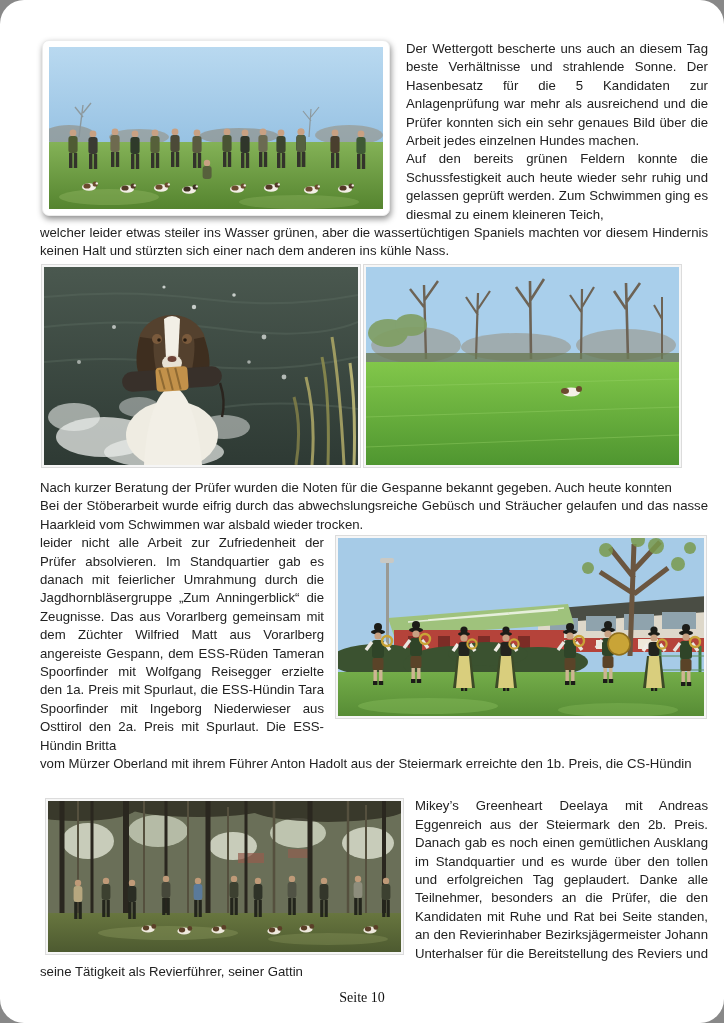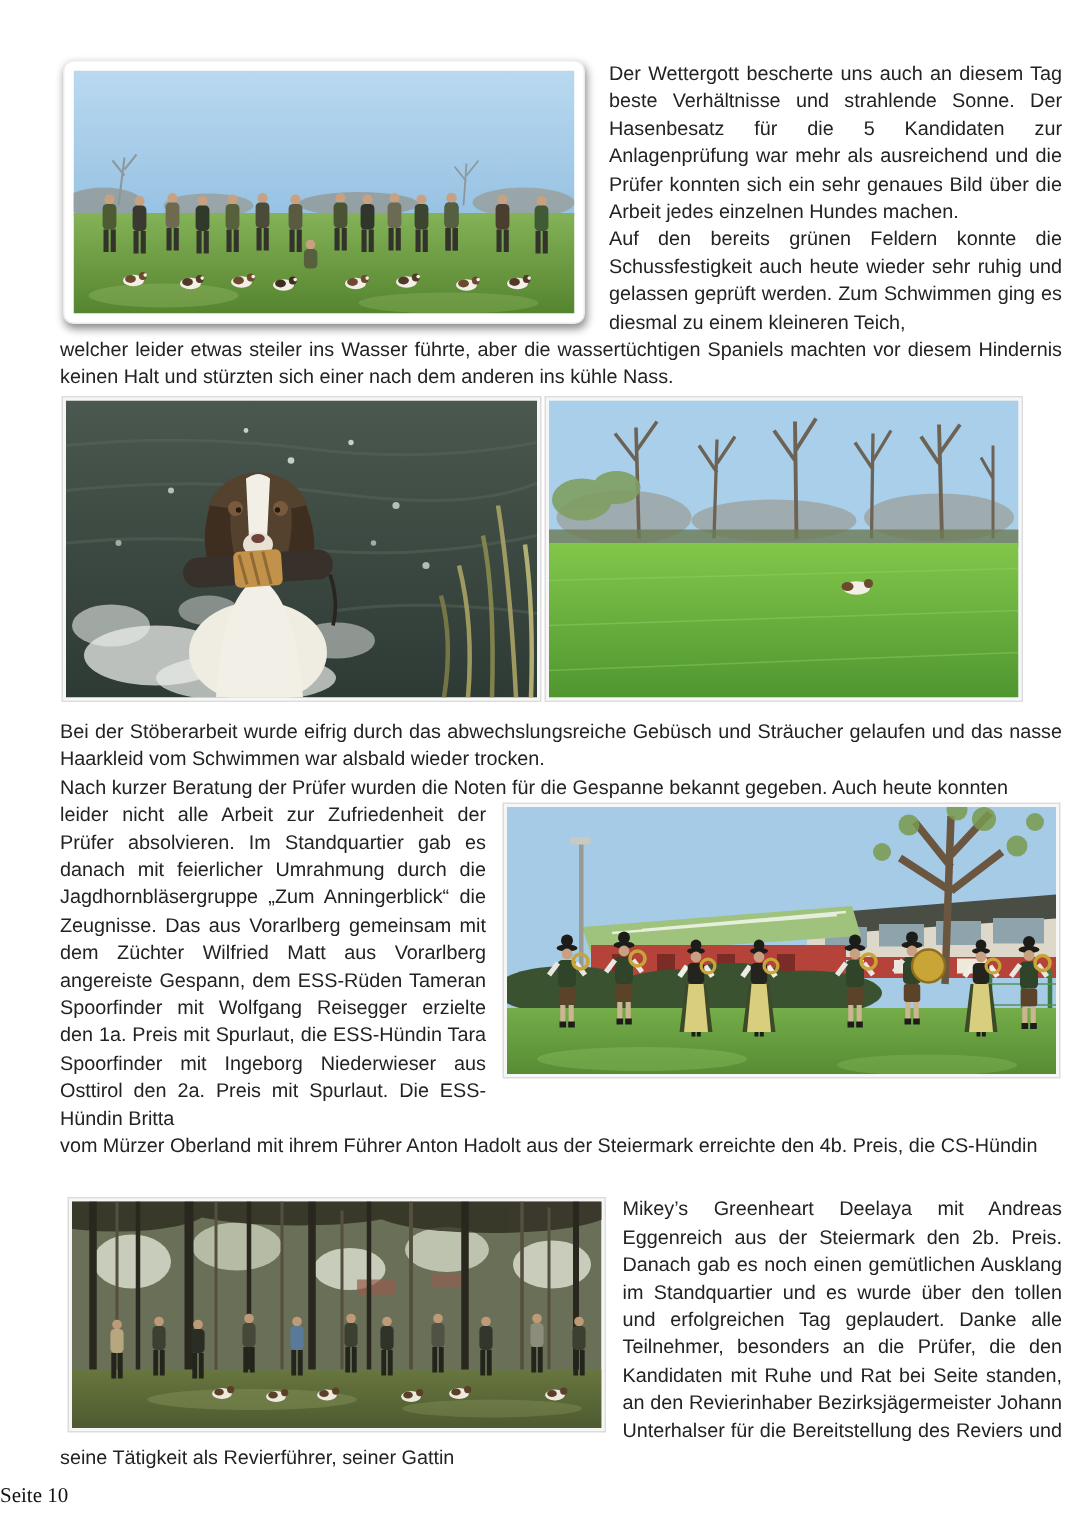--- a/index.html
+++ b/index.html
@@ -6,20 +6,21 @@
   .page{
     position:relative;
     width:724px;height:1023px;
     margin:0 auto;
     background:#ffffff;
     box-sizing:border-box;
     padding:40px 16px 0 40px;
     font-family:"Liberation Sans",sans-serif;
     font-size:13.2px;line-height:18.4px;color:#222;
     overflow:hidden;
+    border-radius:24px;
   }
   p{margin:0;}
   .just{text-align:justify;}
   .clear{clear:both;}
   
   .frame-top{
     float:left;
     background:#fff;
     padding:6px;
     border:1px solid #ececec;
@@ -37,21 +38,21 @@
   .photo svg, .frame-top svg{display:block;}
   .photo-row{
     clear:both;
     display:flex;gap:4px;
     margin:4px 0 12px 2px;
   }
   .wrap-right .photo{float:right;margin:2px 2px 6px 12px;}
   .wrap-left  .photo{float:left;margin:2px 12px 4px 6px;}
   .footer{
     position:absolute;left:0;right:0;bottom:16px;
-    text-align:left;
+    text-align:center;
     font-family:"Liberation Serif",serif;
     font-size:14px;color:#111;
   }
 </style>
 </head>
 <body>
 
 <div class="page">
 
   <div class="sec1">
@@ -119,21 +120,21 @@
           <use href="#dog" x="140" y="143" color="#3c2e20"></use>
           <use href="#dog" x="188" y="142" color="#6b4a2e"></use>
           <use href="#dog" x="222" y="141" color="#523826"></use>
           <use href="#dog" x="262" y="143" color="#6b4a2e"></use>
           <use href="#dog" x="296" y="142" color="#523826"></use>
         </g>
       </svg>
     </div>
     <p class="just">Der Wettergott bescherte uns auch an diesem Tag beste Verhältnisse und strahlende Sonne. Der Hasenbesatz für die 5 Kandidaten zur Anlagenprüfung war mehr als ausreichend und die Prüfer konnten sich ein sehr genaues Bild über die Arbeit jedes einzelnen Hundes machen.</p>
     <p class="just">Auf den bereits grünen Feldern konnte die Schussfestigkeit auch heute wieder sehr ruhig und gelassen geprüft werden. Zum Schwimmen ging es diesmal zu einem kleineren Teich,</p>
-    <p class="just">welcher leider etwas steiler ins Wasser führte, aber die wassertüchtigen Spaniels machten vor diesem Hindernis keinen Halt und stürzten sich einer nach dem anderen ins kühle Nass.</p>
+    <p class="just">welcher leider etwas steiler ins Wasser grünen, aber die wassertüchtigen Spaniels machten vor diesem Hindernis keinen Halt und stürzten sich einer nach dem anderen ins kühle Nass.</p>
   </div>
 
   <div class="photo-row">
     <div class="photo">
       <svg width="314" height="198" viewBox="0 0 314 198">
         <defs>
           <linearGradient id="wat" x1="0" y1="0" x2="0" y2="1">
             <stop offset="0" stop-color="#4a584f"></stop>
               <stop offset="1" stop-color="#2e3a34"></stop>
           </linearGradient>
@@ -230,22 +231,22 @@
         <g transform="translate(205,125)">
           <ellipse cx="0" cy="0" rx="9" ry="4.5" fill="#f3efe6"></ellipse>
           <circle cx="8" cy="-3" r="3" fill="#6b4a2e"></circle>
           <ellipse cx="-6" cy="-1" rx="4" ry="3" fill="#6b4a2e"></ellipse>
         </g>
       </svg>
     </div>
   </div>
 
   <div>
+    <p class="just">Nach kurzer Beratung der Prüfer wurden die Noten für die Gespanne bekannt gegeben. Auch heute konnten</p>
     <p class="just">Bei der Stöberarbeit wurde eifrig durch das abwechslungsreiche Gebüsch und Sträucher gelaufen und das nasse Haarkleid vom Schwimmen war alsbald wieder trocken.</p>
-    <p class="just">Nach kurzer Beratung der Prüfer wurden die Noten für die Gespanne bekannt gegeben. Auch heute konnten</p>
     <div class="wrap-right">
       <div class="photo">
         <svg width="366" height="178" viewBox="0 0 366 178">
           <defs>
             <linearGradient id="gr2" x1="0" y1="0" x2="0" y2="1">
               <stop offset="0" stop-color="#74ad49"></stop>
                 <stop offset="1" stop-color="#578c35"></stop>
             </linearGradient>
             <g id="mMan">
               <ellipse cx="0" cy="-56" rx="7" ry="2.4" fill="#1c1c18"></ellipse>
@@ -342,21 +343,21 @@
           <g transform="translate(270,148)">
             <use href="#mMan"></use>
             <circle cx="11" cy="-42" r="11" fill="#c9a437" stroke="#8f6f1d" stroke-width="1.6"></circle>
           </g>
           <use href="#mWoman" x="316" y="152"></use>
           <use href="#mMan" x="348" y="151"></use>
         </svg>
       </div>
       <p class="just">leider nicht alle Arbeit zur Zufriedenheit der Prüfer absolvieren. Im Standquartier gab es danach mit feierlicher Umrahmung durch die Jagdhornbläsergruppe „Zum Anningerblick“ die Zeugnisse. Das aus Vorarlberg gemeinsam mit dem Züchter Wilfried Matt aus Vorarlberg angereiste Gespann, dem ESS-Rüden Tameran Spoorfinder mit Wolfgang Reisegger erzielte den 1a. Preis mit Spurlaut, die ESS-Hündin Tara Spoorfinder mit Ingeborg Niederwieser aus Osttirol den 2a. Preis mit Spurlaut. Die ESS-Hündin Britta</p>
     </div>
-    <p class="just clear">vom Mürzer Oberland mit ihrem Führer Anton Hadolt aus der Steiermark erreichte den 4b. Preis, die CS-Hündin</p>
+    <p class="just clear">vom Mürzer Oberland mit ihrem Führer Anton Hadolt aus der Steiermark erreichte den 1b. Preis, die CS-Hündin</p>
   </div>
 
   <div class="wrap-left" style="margin-top:24px">
     <div class="photo">
       <svg width="353" height="151" viewBox="0 0 353 151">
         <defs>
           <linearGradient id="gnd" x1="0" y1="0" x2="0" y2="1">
             <stop offset="0" stop-color="#68763f"></stop>
               <stop offset="1" stop-color="#4d5a30"></stop>
           </linearGradient>

